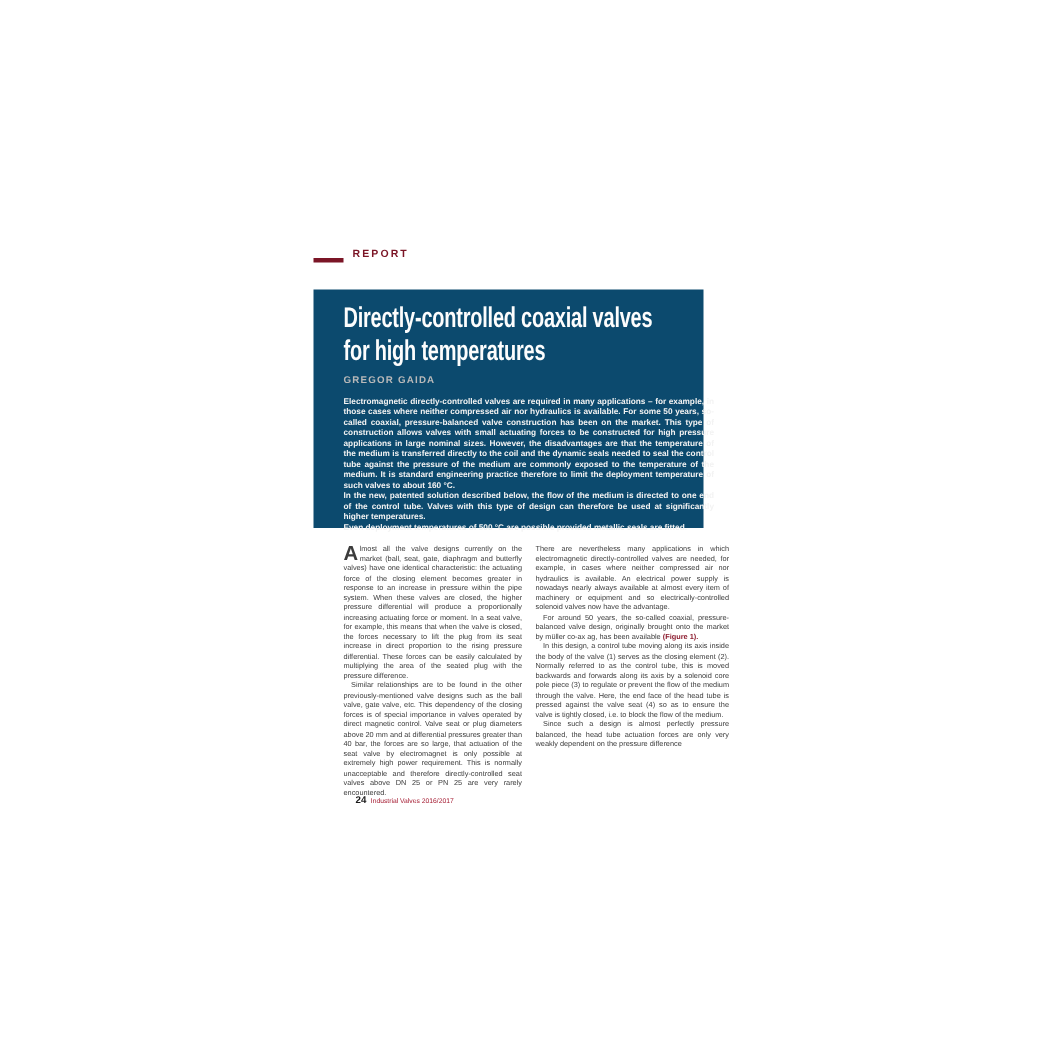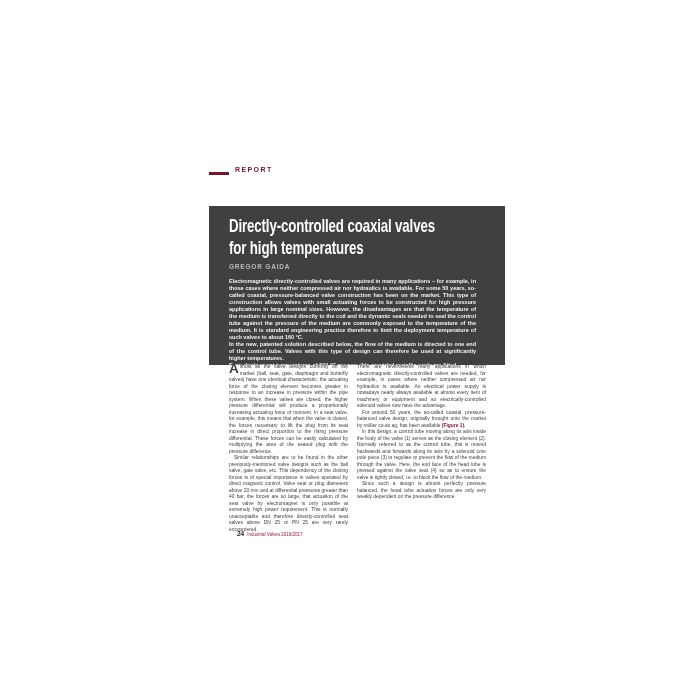--- a/index.html
+++ b/index.html
@@ -7,21 +7,21 @@
     position:relative;width:700px;height:700px;background:#ffffff;overflow:hidden;
     font-family:"Liberation Sans", sans-serif;
   }
   
   .kicker-bar{position:absolute;left:209px;top:172px;width:20px;height:3px;background:#7b1526;}
   .kicker-label{
     position:absolute;left:235px;top:166px;font-size:7px;font-weight:bold;
     letter-spacing:1.4px;color:#7b1526;
   }
   
-  .title-box{position:absolute;left:209px;top:193px;width:296px;height:159px;background:#404040;margin-top:13px;}
+  .title-box{position:absolute;left:209px;top:193px;width:260px;height:159px;background:#0c4a6e;}
   .title-line{
     position:absolute;left:20px;white-space:nowrap;font-size:19px;font-weight:bold;
     color:#fdfdfd;line-height:22px;letter-spacing:-0.2px;
     transform:scaleX(0.70);transform-origin:left top;
   }
   .title-line.l1{top:9px;}
   .title-line.l2{top:31px;}
   .author{
     position:absolute;left:20px;top:57px;font-size:6.5px;font-weight:bold;
     color:#b9b9b9;letter-spacing:0.8px;

